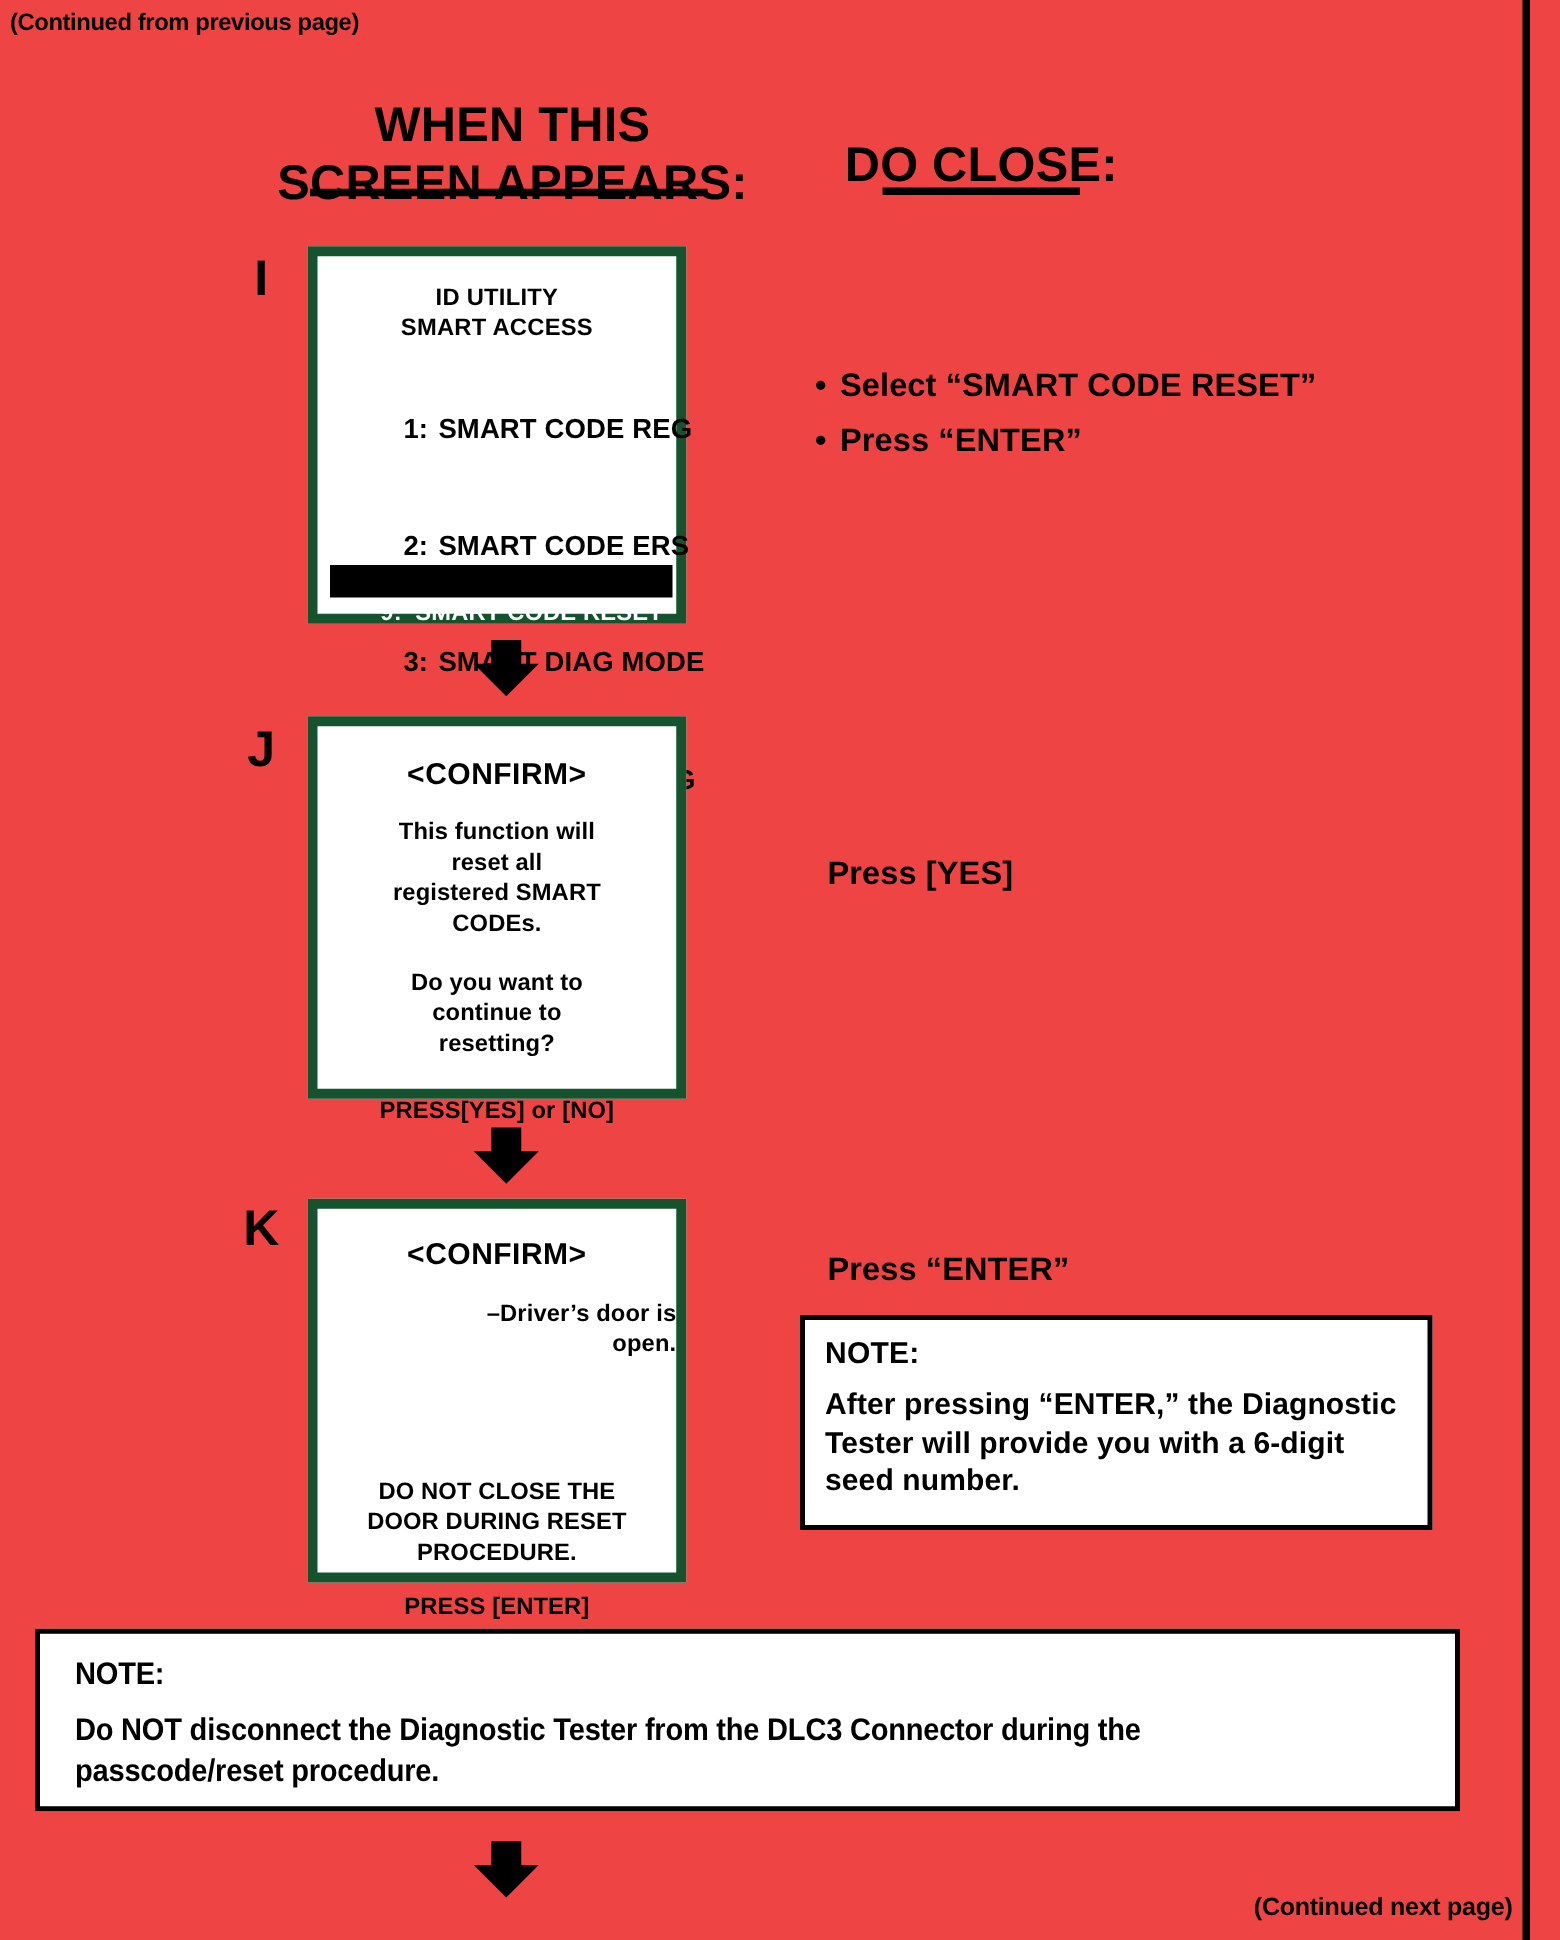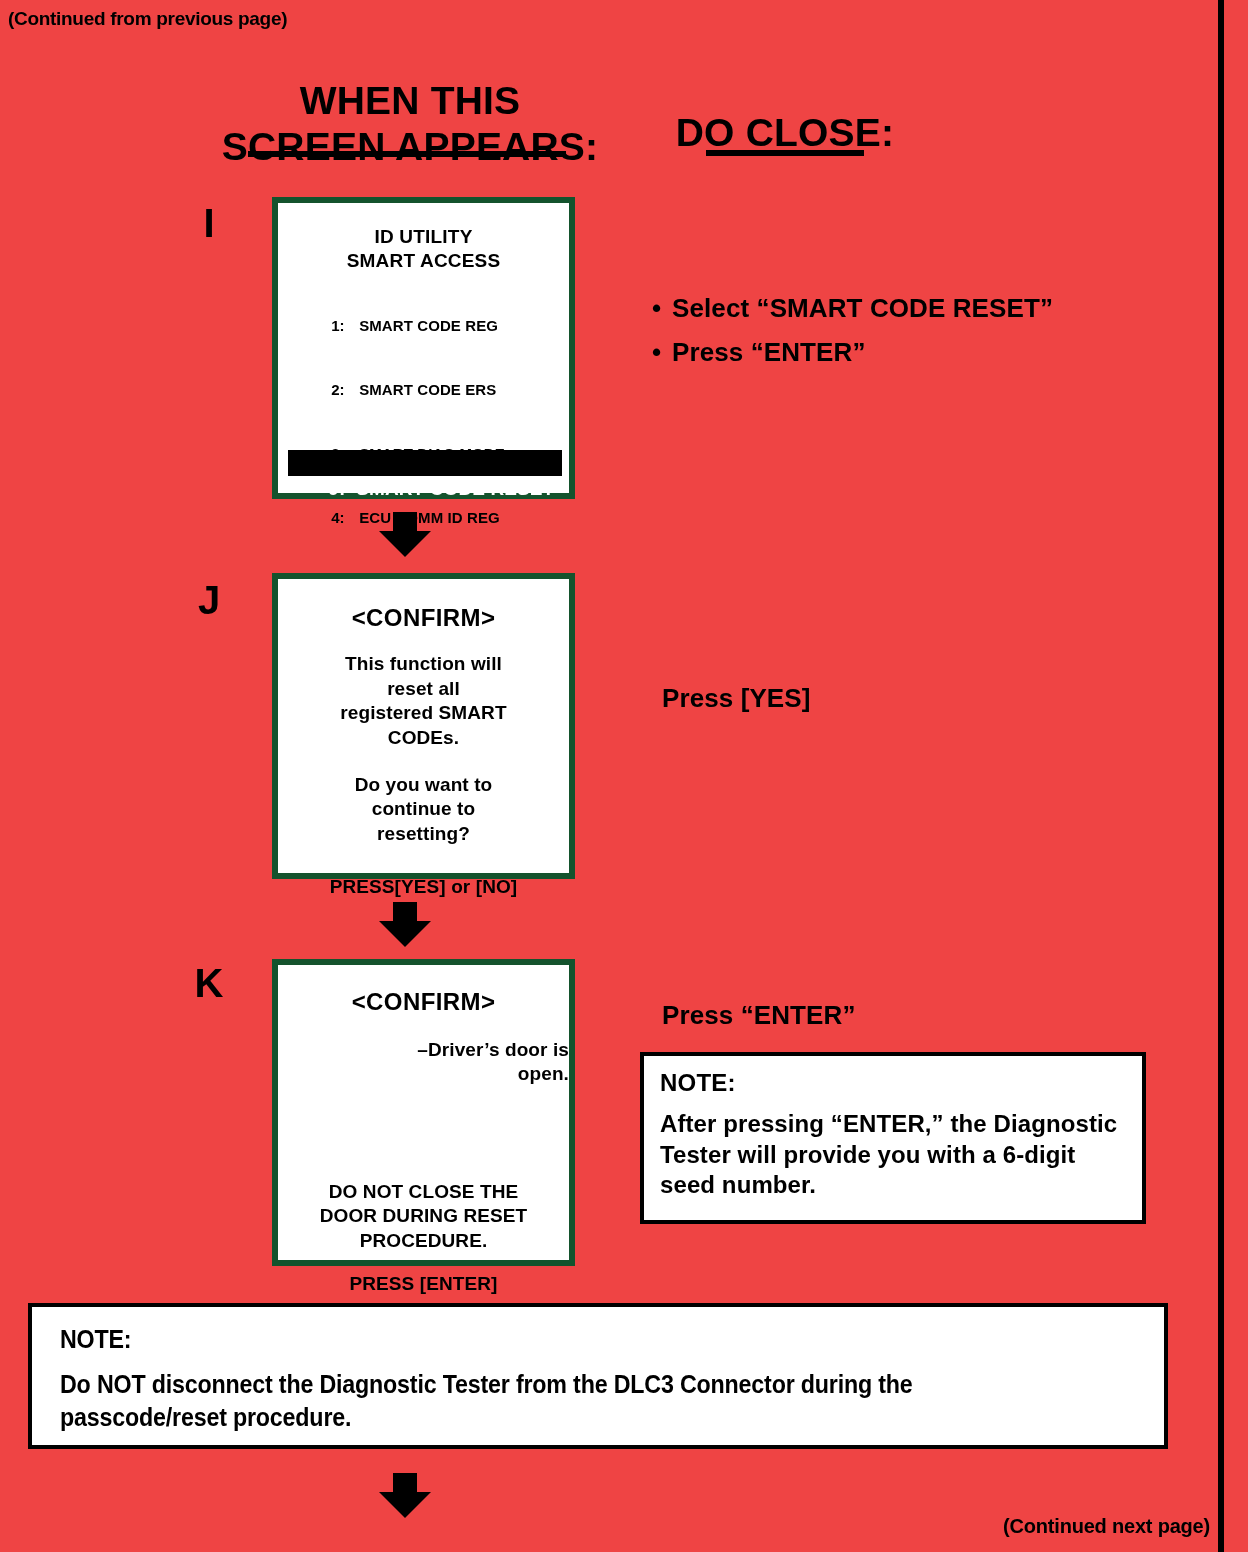--- a/index.html
+++ b/index.html
@@ -57,43 +57,43 @@
     line-height: 1;
     text-align: center;
     width: 46px;
   }
   #letter-i { left: 186px; top: 203px; }
   #letter-j { left: 186px; top: 580px; }
   #letter-k { left: 186px; top: 963px; }
 
   
   .screen-box {
-    border: 6px solid #14532d;
+    border: 8px solid #14532d;
     background: #fff;
     box-sizing: border-box;
-    left: 272px;
+    left: 246px;
     width: 303px;
   }
   #box-i { top: 197px;  height: 302px; }
   #box-j { top: 573px;  height: 306px; }
   #box-k { top: 959px;  height: 307px; }
 
   .screen-title {
     font-size: 19px;
     font-weight: bold;
     text-align: center;
     line-height: 1.28;
     letter-spacing: 0.2px;
   }
   #box-i .screen-title { margin-top: 22px; }
 
   .menu-list {
     margin-top: 20px;
     padding-left: 19px;
-    font-size: 15px;
+    font-size: 22px;
     font-weight: bold;
     line-height: 1.42;
     letter-spacing: 0.1px;
   }
   .menu-row { white-space: pre; }
   .menu-num { display: inline-block; width: 28px; }
 
   .menu-highlight {
     position: absolute;
     left: 10px;

